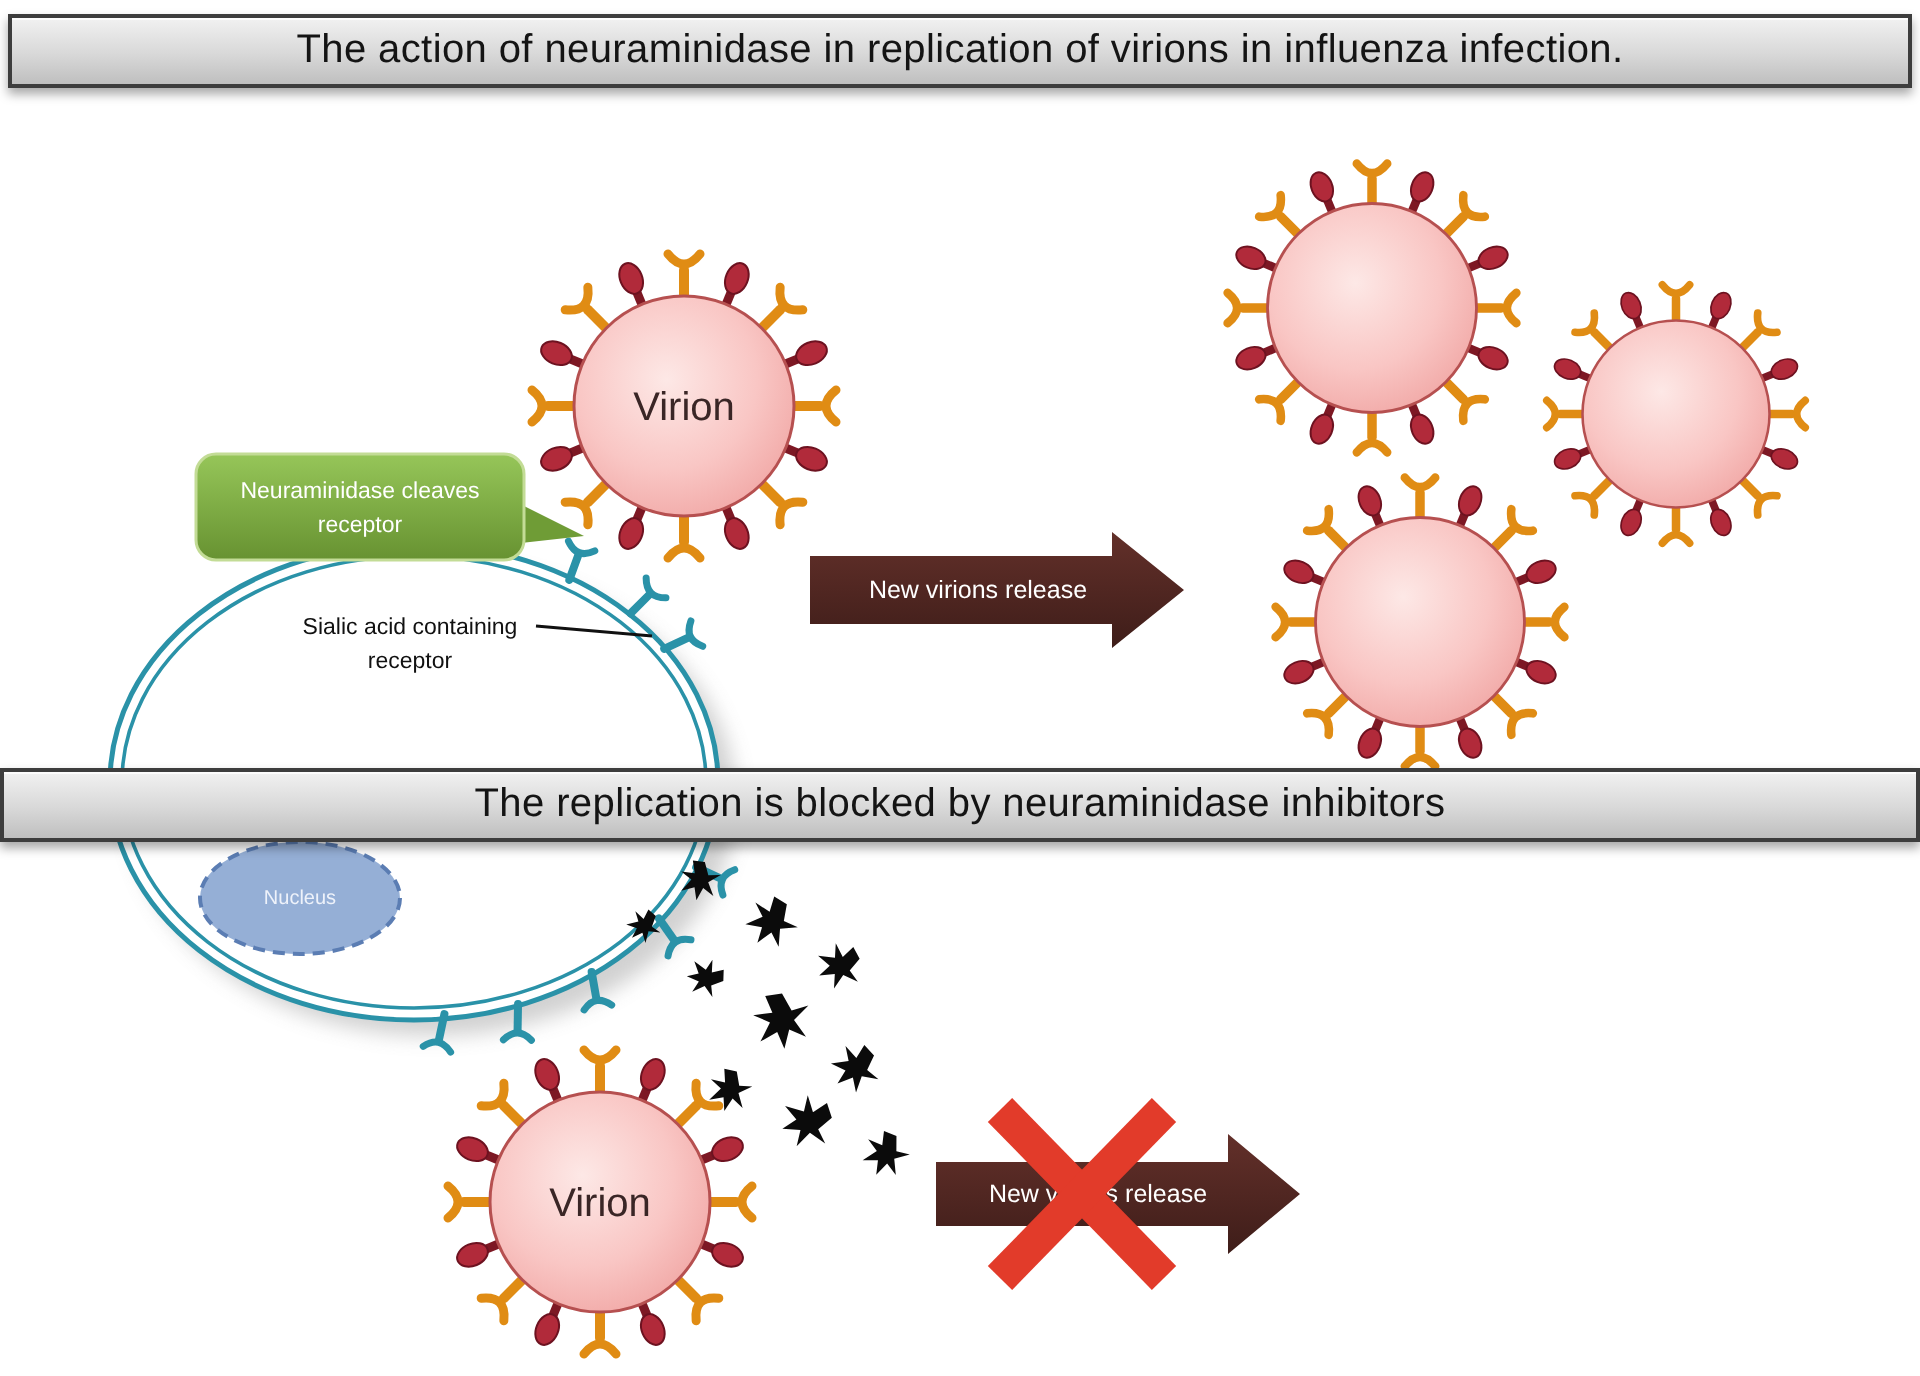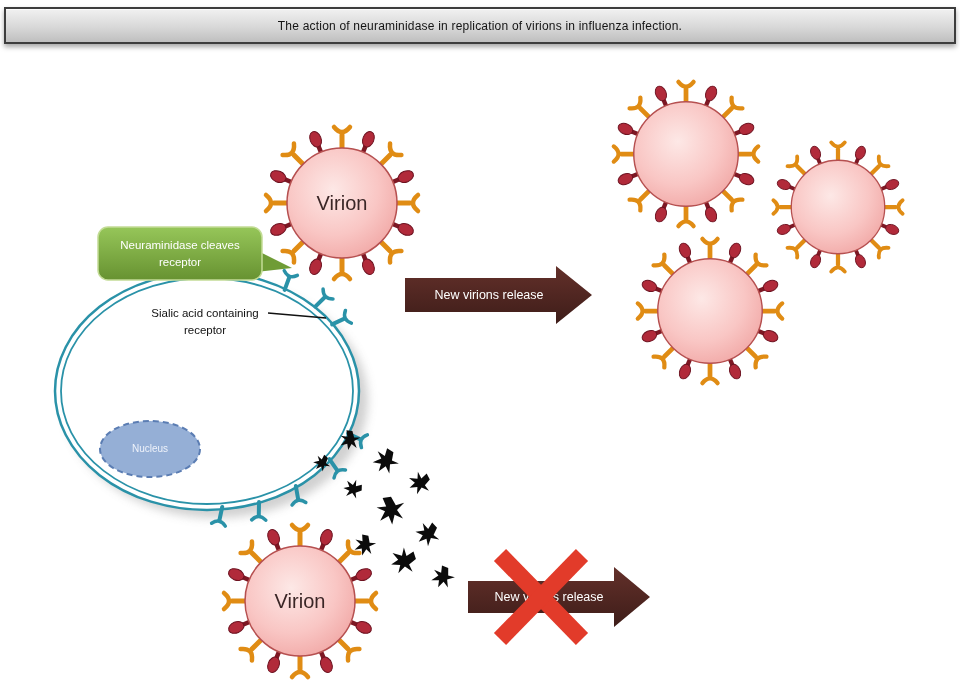--- a/index.html
+++ b/index.html
@@ -4,21 +4,21 @@
 <style>
   *{margin:0;padding:0;box-sizing:border-box}
   html,body{width:960px;height:688px;background:#ffffff;overflow:hidden;
     font-family:"Liberation Sans",sans-serif}
   .page{position:relative;width:960px;height:688px;background:#ffffff}
   svg.diagram{position:absolute;left:0;top:0;z-index:1}
   .banner{position:absolute;z-index:5;display:flex;align-items:center;justify-content:center;
     background:linear-gradient(180deg,#f1f1f1 0%,#d8d8d8 55%,#bfbfbf 100%);
     border:2px solid #3d3d3d;
     box-shadow:0 3px 5px rgba(0,0,0,.35), inset 0 1px 0 rgba(255,255,255,.8);
-    font-size:12px;color:#141414;letter-spacing:.2px}
+    font-size:20px;color:#141414;letter-spacing:.2px}
   #banner-top{left:4px;right:4px;top:7px;height:37px}
   #banner-mid{left:0;right:0;top:384px;height:37px}
   .t-virion{font-family:"Liberation Sans",sans-serif;font-size:20px;fill:#3a2626;text-anchor:middle}
   .t-arrow{font-family:"Liberation Sans",sans-serif;font-size:12.5px;fill:#ffffff;text-anchor:middle}
   .t-callout{font-family:"Liberation Sans",sans-serif;font-size:11.5px;fill:#ffffff;text-anchor:middle}
   .t-sialic{font-family:"Liberation Sans",sans-serif;font-size:11.5px;fill:#111111;text-anchor:middle}
   .t-nucleus{font-family:"Liberation Sans",sans-serif;font-size:10px;fill:#eef2fa;text-anchor:middle}
 </style>
 </head>
 <body>
@@ -158,14 +158,17 @@
 
     <g stroke="#e23b2a" stroke-width="17">
       <line x1="500" y1="555" x2="582" y2="639"></line>
       <line x1="582" y1="555" x2="500" y2="639"></line>
     </g>
   </svg>
 
   <div class="banner" id="banner-top">
     <span>The action of neuraminidase in replication of virions in influenza infection.</span>
   </div>
+  <div class="banner" id="banner-mid">
+    <span>The replication is blocked by neuraminidase inhibitors</span>
+  </div>
 
 </div>
 
 </body></html>

